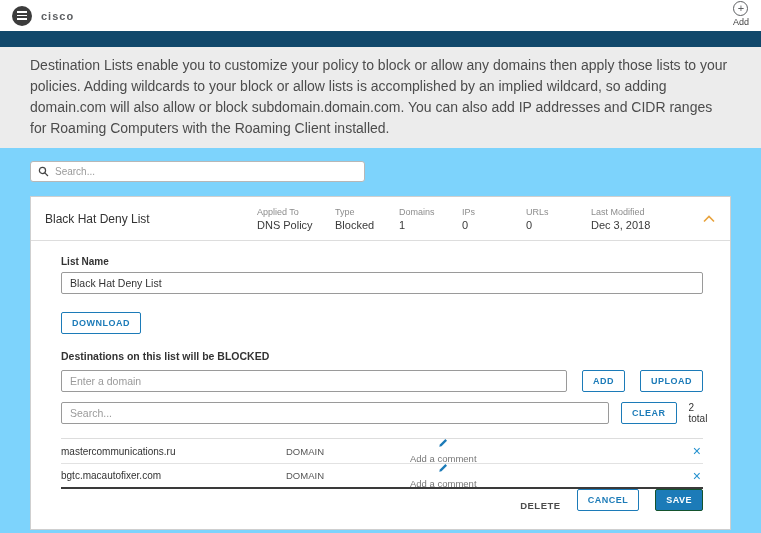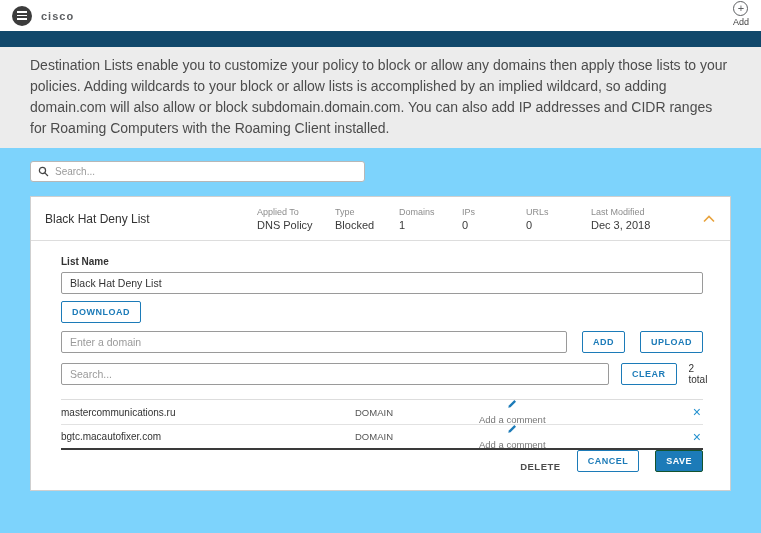--- a/index.html
+++ b/index.html
@@ -41,33 +41,33 @@
 
   .card-body { padding:15px 27px 18px 30px; }
   .fld-label { font-size:10px; font-weight:bold; color:#333; margin-bottom:5px; }
   .fld input { width:100%; height:22px; border:1px solid #9a9a9a; border-radius:2px; padding:0 8px; font-size:10.5px; color:#333; font-family:"Liberation Sans", sans-serif; outline:none; background:#fff; }
 
   .btn { display:inline-block; font-family:"Liberation Sans", sans-serif; font-size:9px; font-weight:bold; letter-spacing:0.5px; border-radius:2px; padding:5px 10px; cursor:pointer; }
   .btn-outline { background:#fff; border:1px solid #1c7bb8; color:#1c7bb8; }
   .btn-solid { background:#1c7bb8; border:1px solid #14532d; color:#fff; }
   .btn-plain { background:none; border:none; color:#4c4c4c; font-size:9.5px; font-weight:bold; letter-spacing:0.5px; cursor:pointer; }
 
-  .dl-btn { margin-top:7px; }
+  .dl-btn { margin-top:18px; }
   .dest-label { margin-top:16px; font-size:10.5px; font-weight:bold; color:#333; }
 
   .add-row { display:flex; align-items:center; gap:15px; margin-top:8px; }
   .add-row .fld { flex:1;border-radius:6px; }
   .filter-row { display:flex; align-items:center; gap:12px; margin-top:10px; }
   .filter-row .fld { width:548px; flex:0 0 auto; }
   .total { font-size:10px; color:#333; margin-left:auto; }
 
   .dest-table { margin-top:14px; border-top:1px solid #ddd; }
   .dest-row { display:flex; align-items:center; height:25px; border-bottom:1px solid #e2e2e2; font-size:10px; }
   .dest-row:last-child { border-bottom:2px solid #3a3a3a; }
-  .cell-dest { width:294px; color:#333; }
+  .cell-dest { width:225px; color:#333; }
   .cell-type { width:124px; color:#555; font-size:9.5px; }
   .cell-comment { display:flex; align-items:center; gap:5px; color:#777; font-size:9.5px; cursor:pointer;flex-direction:column; }
   .cell-x { margin-left:auto; color:#2491cf; font-size:14px; line-height:1; cursor:pointer; padding:0 2px; }
 
   .footer-row { display:flex; align-items:flex-end; justify-content:flex-end; gap:16px; }
 </style>
 </head>
 <body>
 
 <div class="page">
@@ -140,20 +140,21 @@
 
       <div class="card-body">
 
         <div class="fld-label">List Name</div>
         <div class="fld">
           <input type="text" value="Black Hat Deny List" style="">
         </div>
 
         <button class="btn btn-outline dl-btn">DOWNLOAD</button>
 
+        <div class="dest-label">Destinations on this list will be BLOCKED</div>
 
         <div class="add-row">
           <div class="fld">
             <input type="text" placeholder="Enter a domain" style="">
           </div>
           <button class="btn btn-outline">ADD</button>
           <button class="btn btn-outline">UPLOAD</button>
         </div>
 
         <div class="filter-row">

